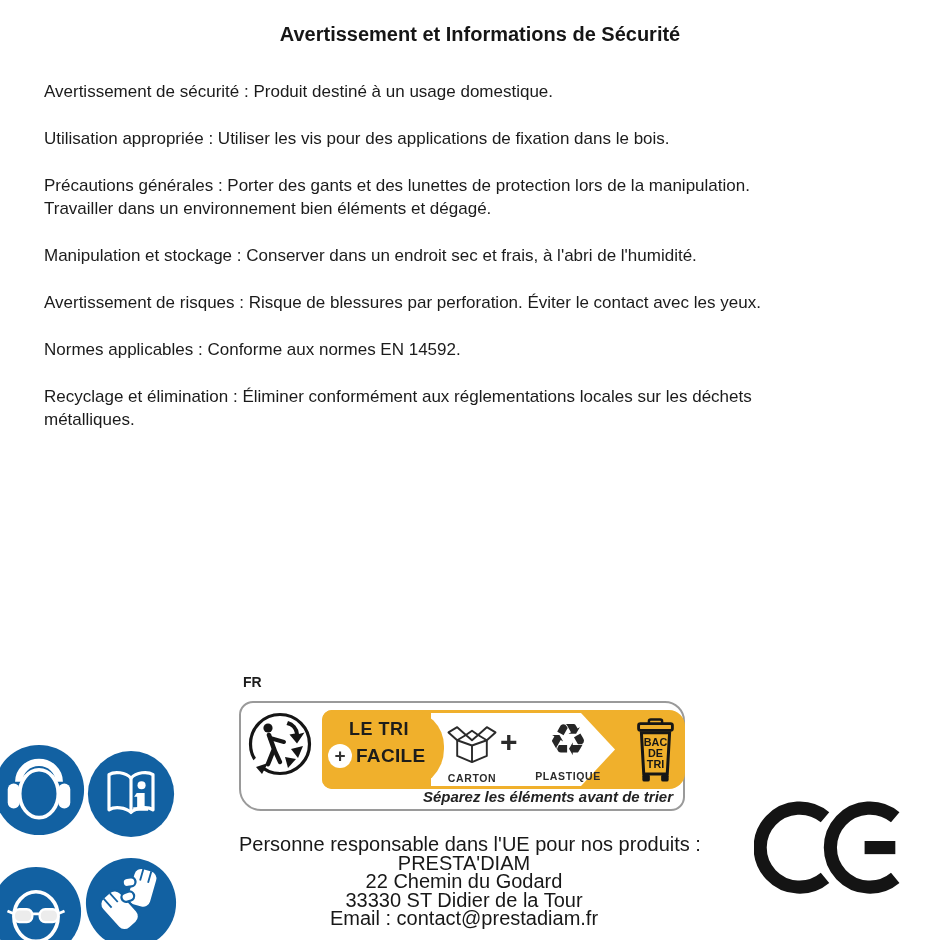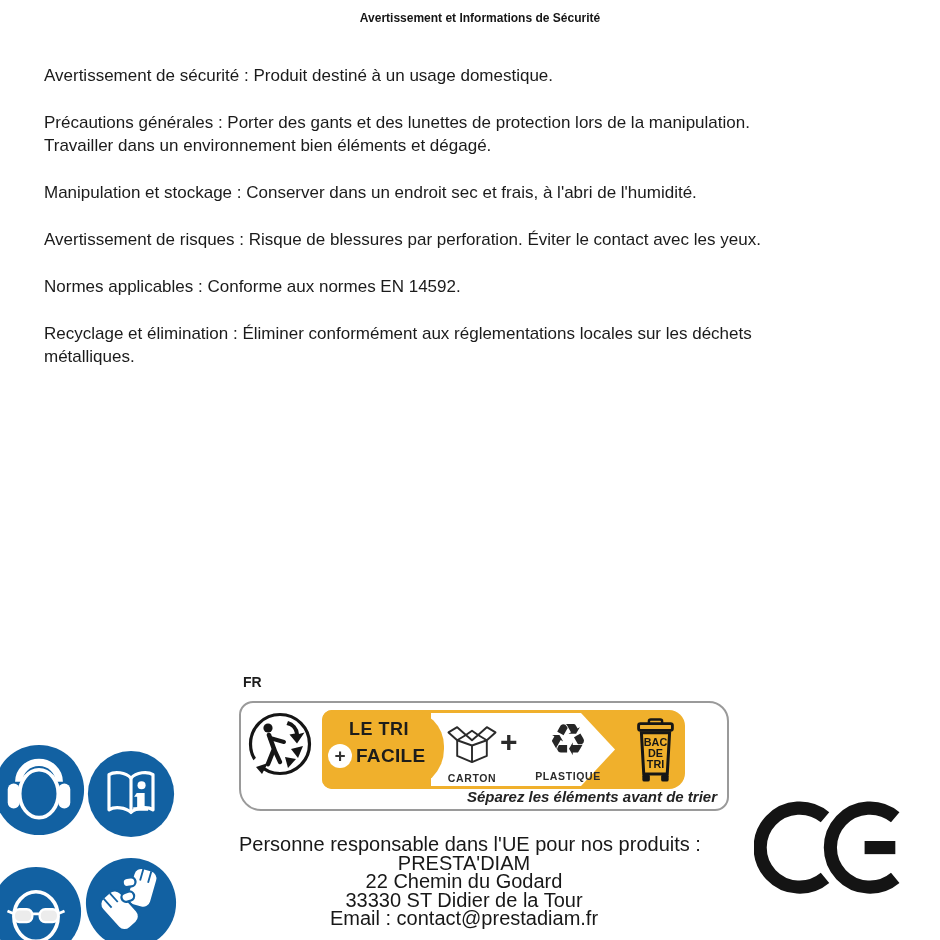--- a/index.html
+++ b/index.html
@@ -10,39 +10,39 @@
     --text:#1B1B1B;
   }
   *{box-sizing:border-box;}
   html,body{margin:0;padding:0;}
   body{
     width:940px;height:940px;position:relative;overflow:hidden;
     background:#ffffff;color:var(--text);
     font-family:"Liberation Sans", sans-serif;
   }
   .doc-title{
-    padding-top:8px;text-align:center;
-    font-size:12px;font-weight:bold;line-height:20px;color:#161616;margin-left:20px;
+    padding-top:24px;text-align:center;
+    font-size:20px;font-weight:bold;line-height:20px;color:#161616;margin-left:20px;
   }
   .content{margin:36px 20px 0 44px;}
   .para{font-size:17px;line-height:23px;margin:0 0 24px 0;}
   .para .ln{white-space:nowrap;}
 
   
   .picto{position:absolute;}
   .picto svg{display:block;width:100%;height:100%;}
   .p1{left:-7px;top:744px;width:92px;height:92px;}
   .p2{left:87px;top:750px;width:88px;height:88px;}
   .p3{left:-10px;top:866px;width:92px;height:92px;}
   .p4{left:85px;top:857px;width:92px;height:92px;}
 
   
   .fr-label{position:absolute;left:243px;top:674px;font-size:14px;font-weight:bold;color:#1c1c1c;}
   .infotri{
-    position:absolute;left:239px;top:701px;width:490px;height:110px;
+    position:absolute;left:239px;top:701px;width:446px;height:110px;
     background:#fff;border:2px solid var(--border-gray);
     border-radius:14px 20px 14px 22px;
   }
   .triman{position:absolute;left:6px;top:8px;width:66px;height:66px;}
   .band{
     position:absolute;left:81px;top:7px;width:363px;height:79px;
     background:var(--yellow);border-radius:10px 16px 16px 10px;z-index:1;
   }
   .white-arrow{
     position:absolute;left:190px;top:10px;width:184px;height:73px;background:#fff;z-index:2;
@@ -83,20 +83,23 @@
   .ce{position:absolute;left:754px;top:796px;width:158px;height:104px;}
 </style>
 </head>
 <body>
 
 <div class="doc-title">Avertissement et Informations de Sécurité</div>
 
 <div class="content">
   <div class="para">
     <div class="ln">Avertissement de sécurité : Produit destiné à un usage domestique.</div>
+  </div>
+  <div class="para">
+    <div class="ln">Utilisation appropriée : Utiliser les vis pour des applications de fixation dans le bois.</div>
   </div>
   <div class="para">
     <div class="ln">Précautions générales : Porter des gants et des lunettes de protection lors de la manipulation.</div>
     <div class="ln">Travailler dans un environnement bien éléments et dégagé.</div>
   </div>
   <div class="para">
     <div class="ln">Manipulation et stockage : Conserver dans un endroit sec et frais, à l'abri de l'humidité.</div>
   </div>
   <div class="para">
     <div class="ln">Avertissement de risques : Risque de blessures par perforation. Éviter le contact avec les yeux.</div>

